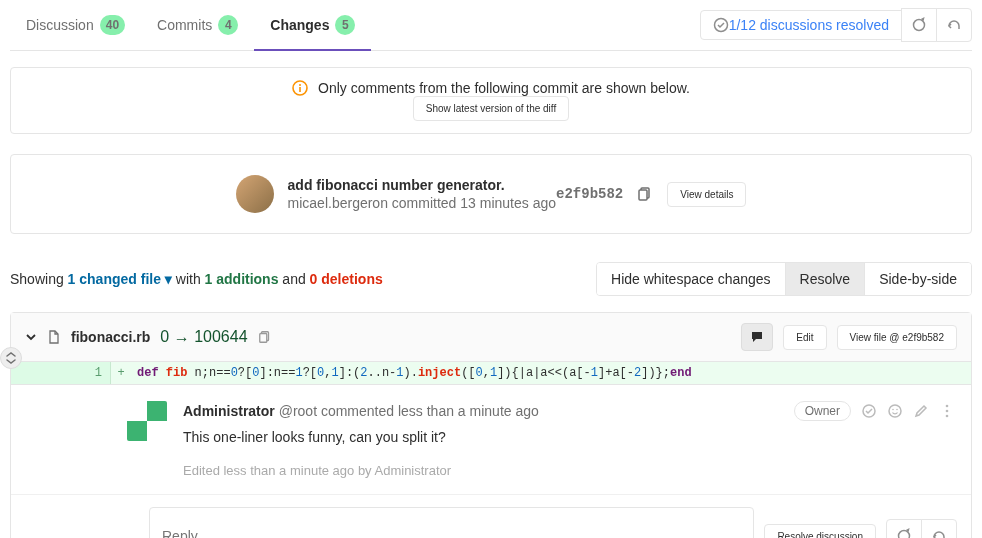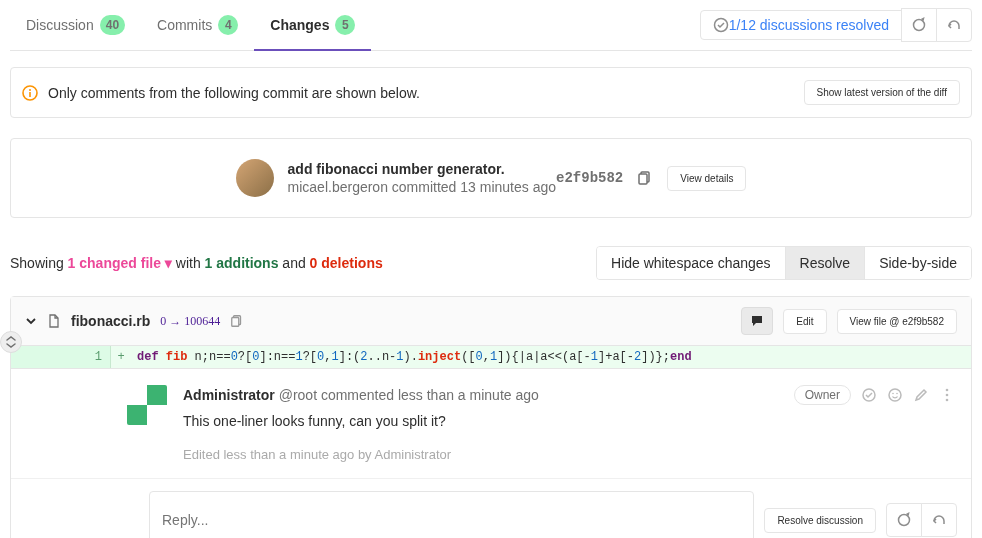--- a/index.html
+++ b/index.html
@@ -81,23 +81,24 @@
     .icon-btn.right-round { border-radius: 0 4px 4px 0; }
     .icon-btn.left-flat { border-radius: 0; }
 
     
     .info-bar {
       display: flex;
       align-items: center;
       justify-content: space-between;
       border: 1px solid #e5e5e5;
       border-radius: 4px;
-      padding: 12px 11px;
+      padding: 12px 32px;
       margin-top: 16px;
       background: #fff;
+      flex-direction: column;
     }
     .info-left {
       display: flex;
       align-items: center;
       gap: 10px;
       color: #2e2e2e;
     }
     .info-icon {
       color: #fc9403;
     }
@@ -156,21 +157,21 @@
     .copy-icon { color: #707070; cursor: pointer; }
 
     
     .diff-row {
       display: flex;
       align-items: center;
       justify-content: space-between;
       margin-top: 28px;
     }
     .showing-text { color: #2e2e2e; }
-    .changed-files { color: #ec4899; font-weight: 600; }
+    .changed-files { color: #0369a1; font-weight: 600; }
     .additions { color: #217645; font-weight: 600; }
     .deletions { color: #dd2b0e; font-weight: 600; }
     .view-toggle {
       display: flex;
       border: 1px solid #e5e5e5;
       border-radius: 4px;
       overflow: hidden;
     }
     .view-option {
       padding: 8px 14px;
@@ -212,21 +213,21 @@
       padding: 10px 14px;
       background: #fafafa;
       border-bottom: 1px solid #e5e5e5;
     }
     .file-left {
       display: flex;
       align-items: center;
       gap: 10px;
     }
     .file-name { font-weight: 600; }
-    .file-mode { color: #4c1d95; font-size: 12px; font-family: Liberation Serif, serif; }
+    .file-mode { color: #14532d; font-size: 16px; }
     .file-right { display: flex; align-items: center; gap: 10px; }
     .comment-toggle {
       display: inline-flex;
       align-items: center;
       justify-content: center;
       width: 32px;
       height: 28px;
       border: 1px solid #ddd;
       border-radius: 4px;
       background: #eaeaea;

